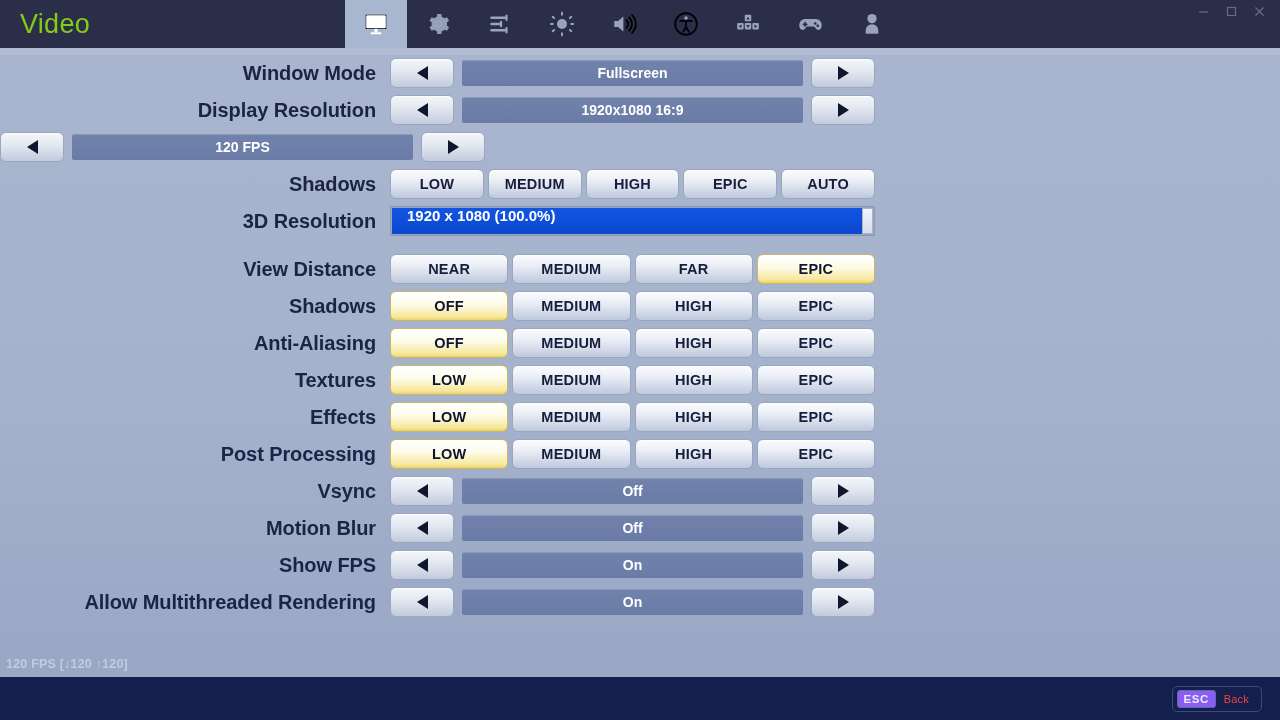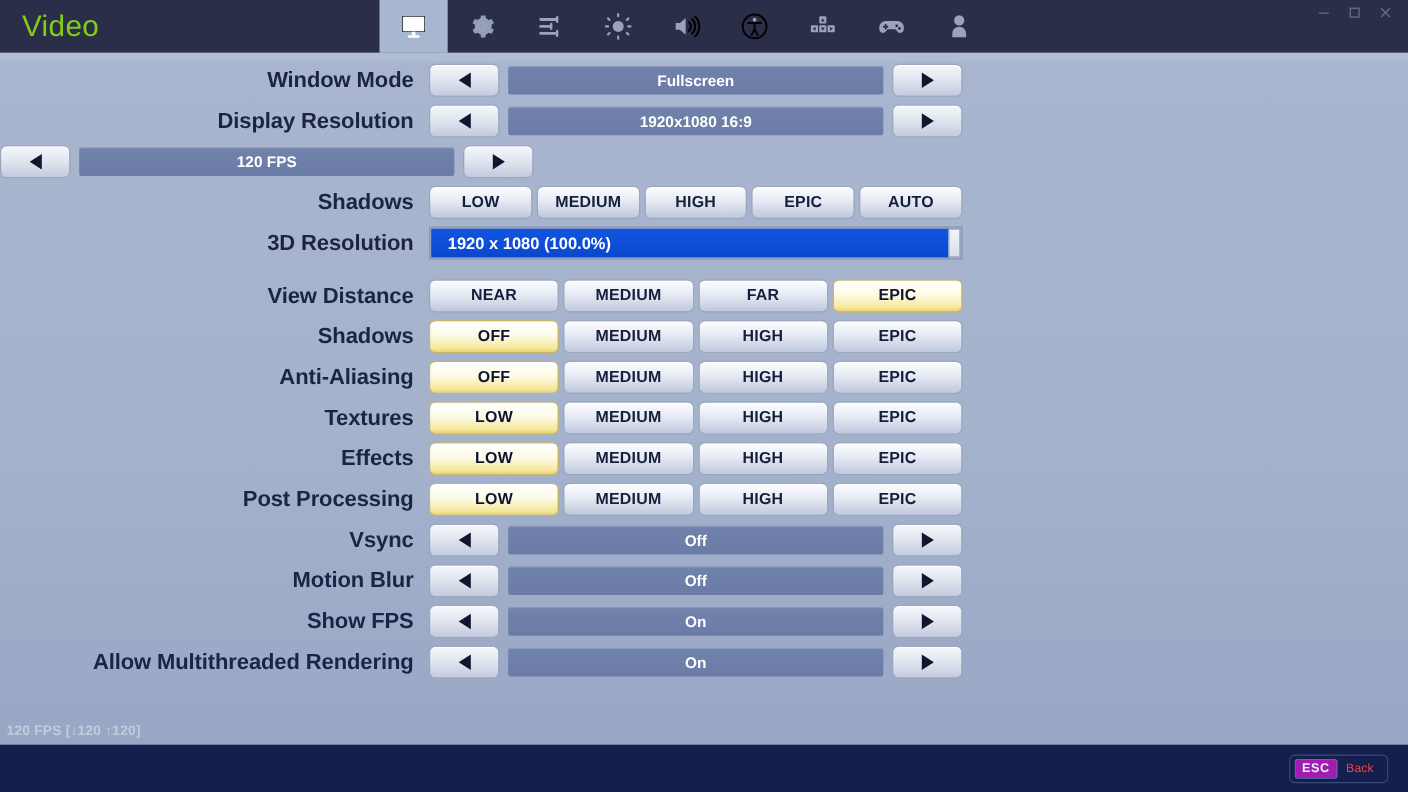--- a/index.html
+++ b/index.html
@@ -176,21 +176,20 @@
   }
 
   
   .slider {
     position: relative;
     width: 100%;
     height: 30px;
     border: 1px solid #8b98b4;
     background: #97a4c0;
     display: flex;
-    align-items: center;
     cursor: pointer;
   }
   .slider-fill {
     position: absolute;
     top: 1px; left: 1px; bottom: 1px;
     width: calc(100% - 12px);
     background: linear-gradient(180deg, #1255e0 0%, #0b47cf 100%);
   }
   .slider-handle {
     position: absolute;
@@ -234,21 +233,21 @@
     display: flex;
     align-items: center;
     gap: 8px;
     border: 1px solid #3b4a7d;
     border-radius: 5px;
     padding: 3px 12px 3px 4px;
     margin-right: 18px;
     cursor: pointer;
   }
   #esc-key {
-    background: #a21caf;
+    background: #8b5cf6;
     border: 1px solid #5b6ba5;
     border-radius: 3px;
     color: #e8ecf7;
     font-size: 11.5px;
     font-weight: bold;
     padding: 2px 6px;
     letter-spacing: 0.5px;
   }
   #back-label {
     color: #ef4444;

